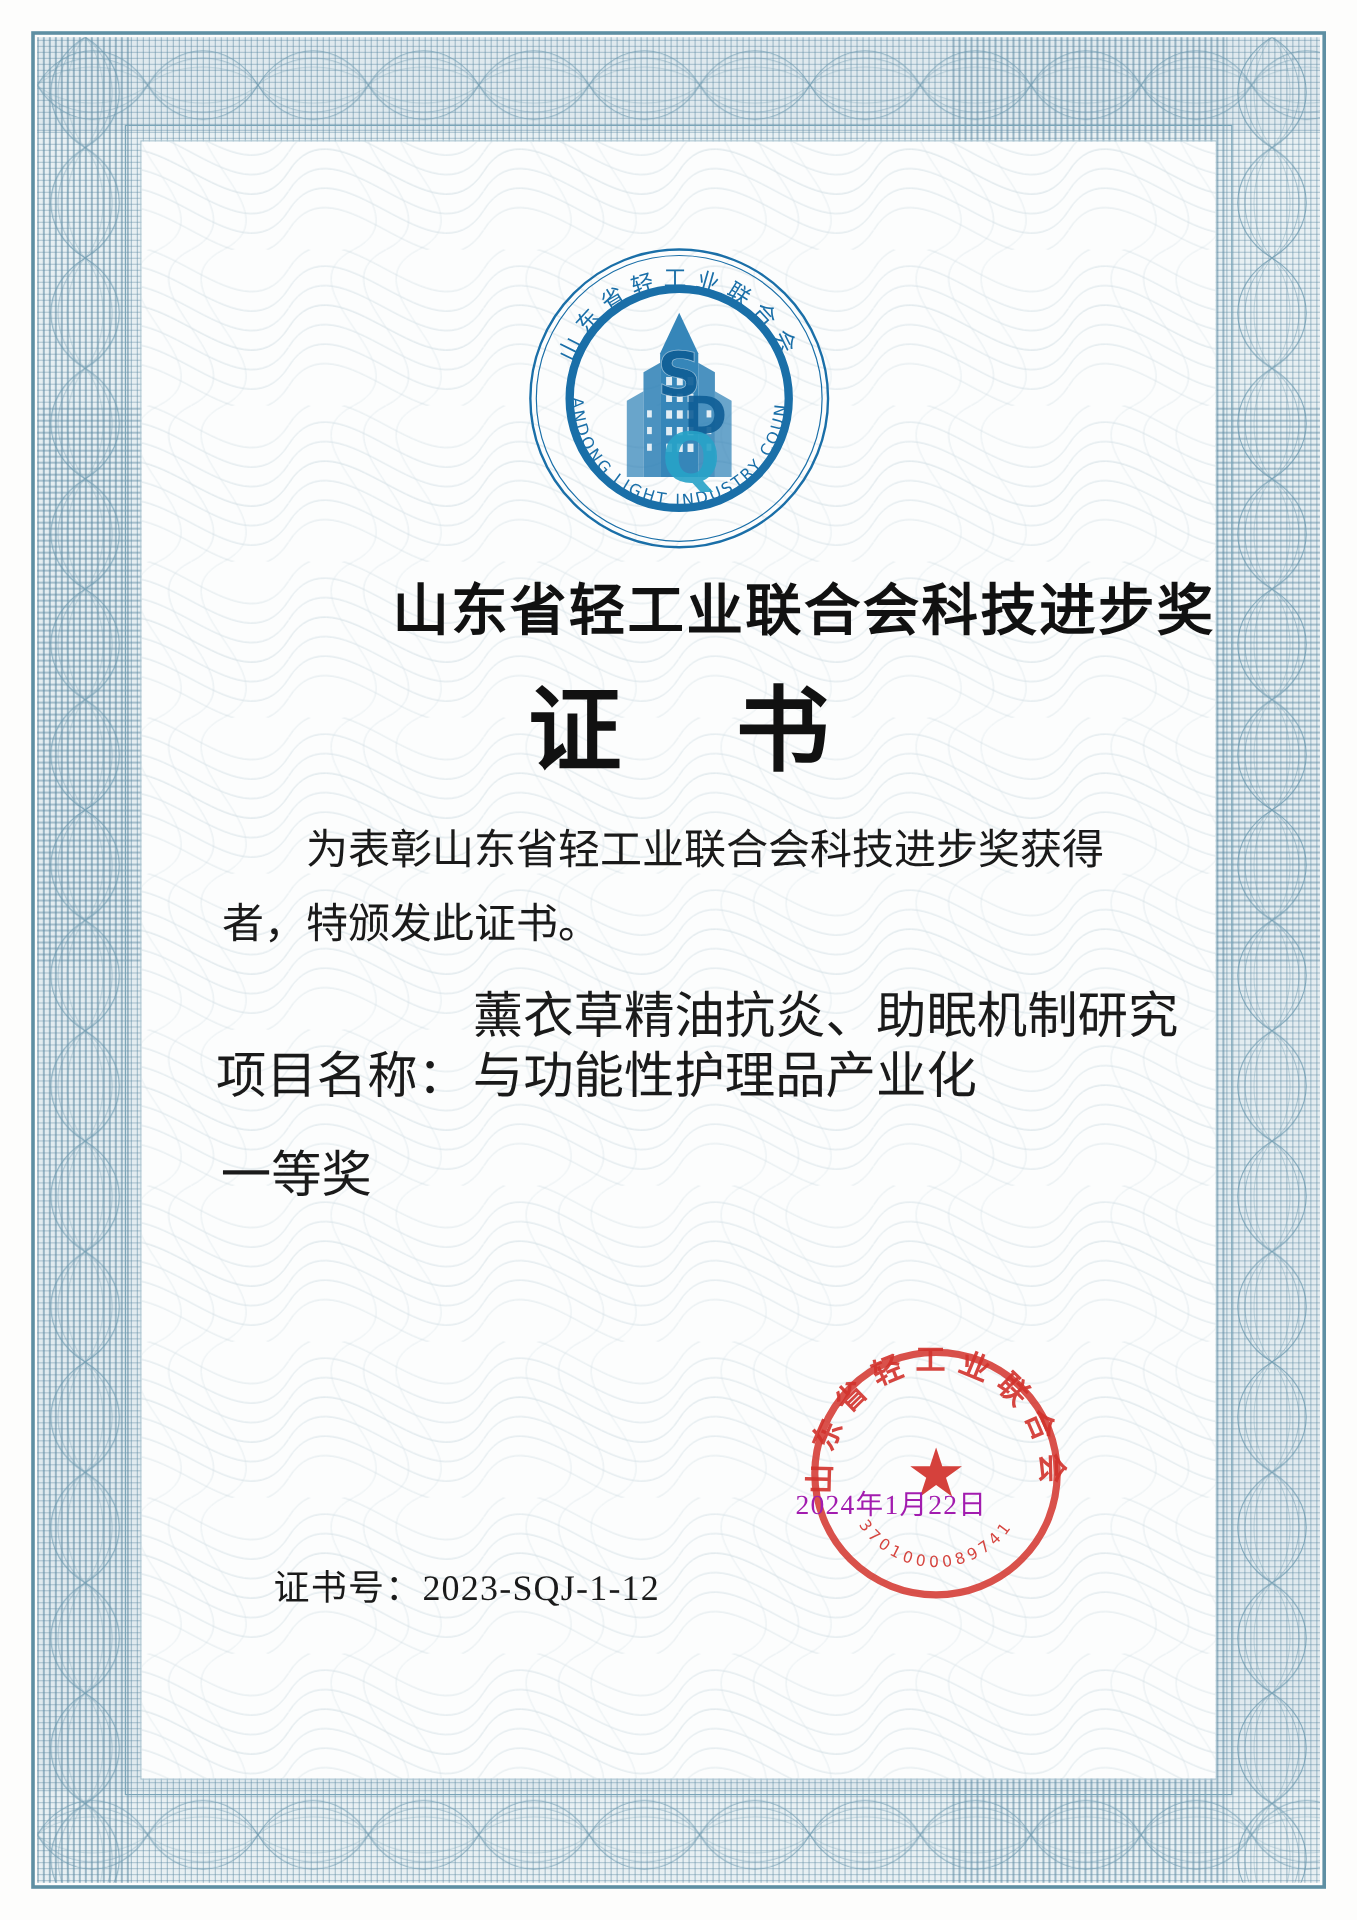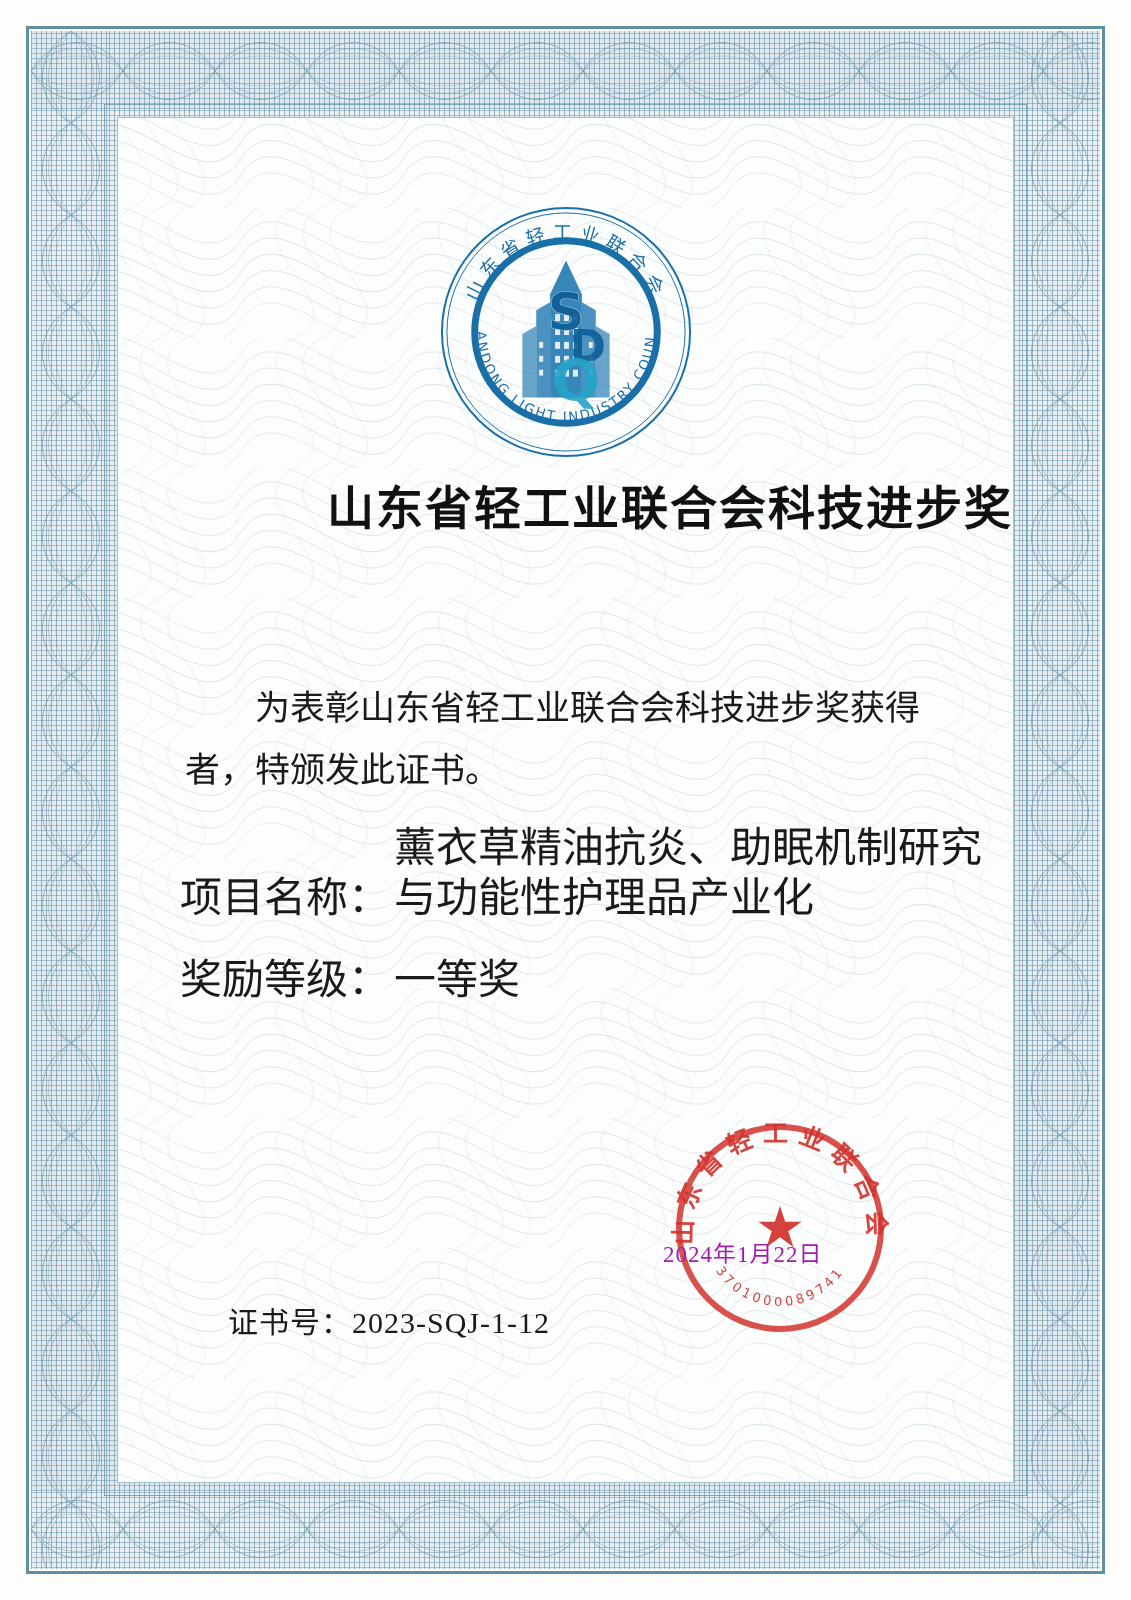--- a/index.html
+++ b/index.html
@@ -315,35 +315,35 @@
           <rect x="153" y="154" width="4" height="6"></rect>
           <rect x="153" y="168" width="4" height="6"></rect>
       </g>
       <text x="130" y="128" text-anchor="middle" font-family="'DejaVu Sans','Liberation Sans',sans-serif" font-size="52" font-weight="bold" fill="#0f5e96" opacity="0.92">S</text>
       <text x="130" y="128" text-anchor="middle" font-family="'DejaVu Sans','Liberation Sans',sans-serif" font-size="52" font-weight="bold" fill="none" stroke="#ffffff" stroke-width="0.6" opacity="0.5">S</text>
       <text x="152" y="160" text-anchor="middle" font-family="'DejaVu Sans','Liberation Sans',sans-serif" font-size="44" font-weight="bold" fill="#0f5e96" opacity="0.9">D</text>
       <text x="140" y="200" text-anchor="middle" font-family="'DejaVu Sans','Liberation Sans',sans-serif" font-size="58" font-weight="bold" fill="#27a3c8" opacity="0.9">Q</text>
     </svg>
 
     <div class="title-main">山东省轻工业联合会科技进步奖</div>
+    <div class="title-sub">证 书</div>
 
     <div class="body-text">为表彰山东省轻工业联合会科技进步奖获得者，特颁发此证书。</div>
 
     <div class="fields">
 
       <div class="field-row">
         <span class="field-label">项目名称：</span>
         <span class="field-value">
           <span>薰衣草精油抗炎、助眠机制研究</span>
           <span class="line2">与功能性护理品产业化</span>
         </span>
       </div>
 
       <div class="field-row">
-        <span class="field-label">奖励等级：</span>
         <span class="field-value">一等奖</span>
       </div>
 
 
     </div>
 
     <svg class="seal" viewBox="0 0 220 220">
       <defs>
         <path id="sealArcTop" d="M 22,112 A 88,88 0 0 1 198,112"></path>
         <path id="sealArcBottom" d="M 34,112 A 76,76 0 0 0 186,112"></path>

